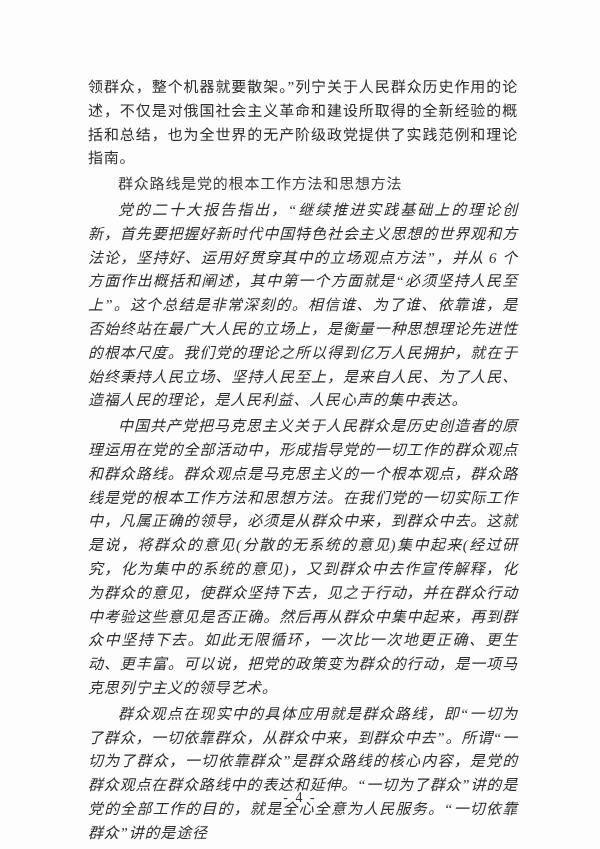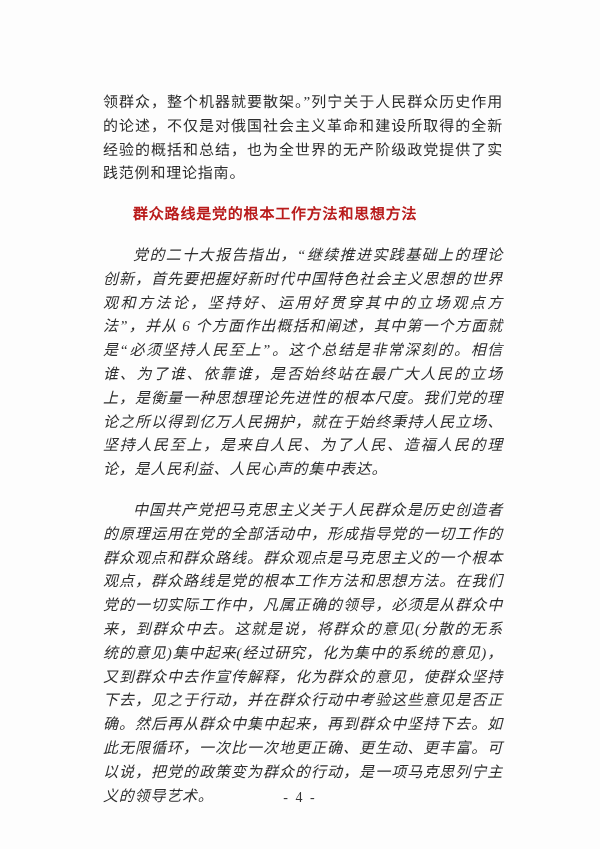--- a/index.html
+++ b/index.html
@@ -22,34 +22,34 @@
     top: 74px;
     left: 86px;
     width: 434px;
     font-size: 15px;
     line-height: 23.8px;
     letter-spacing: 0.8px;
     text-align: justify;
     text-justify: inter-ideograph;
   }
   .content p {
-    margin: 17px;
+    margin: 2px;
     padding: 0;
   }
   .para {
     text-indent: 2em;
     font-style: italic;
   }
   .cont {
     text-indent: 0;
   }
   .heading {
     text-indent: 2em;
-    font-weight: bold;
-    color: #b91c1c;
+    font-weight: normal;
+    color: #404040;
   }
   .footer {
     position: absolute;
     left: 0;
     bottom: 43px;
     width: 100%;
     text-align: center;
     font-size: 14px;
     letter-spacing: 2px;
     color: #333333;
@@ -57,15 +57,16 @@
 </style>
 </head>
 <body>
 
 <div class="page">
   <div class="content">
     <p class="cont">领群众，整个机器就要散架。”列宁关于人民群众历史作用的论述，不仅是对俄国社会主义革命和建设所取得的全新经验的概括和总结，也为全世界的无产阶级政党提供了实践范例和理论指南。</p>
     <p class="heading">群众路线是党的根本工作方法和思想方法</p>
     <p class="para">党的二十大报告指出，“继续推进实践基础上的理论创新，首先要把握好新时代中国特色社会主义思想的世界观和方法论，坚持好、运用好贯穿其中的立场观点方法”，并从 6 个方面作出概括和阐述，其中第一个方面就是“必须坚持人民至上”。这个总结是非常深刻的。相信谁、为了谁、依靠谁，是否始终站在最广大人民的立场上，是衡量一种思想理论先进性的根本尺度。我们党的理论之所以得到亿万人民拥护，就在于始终秉持人民立场、坚持人民至上，是来自人民、为了人民、造福人民的理论，是人民利益、人民心声的集中表达。</p>
     <p class="para">中国共产党把马克思主义关于人民群众是历史创造者的原理运用在党的全部活动中，形成指导党的一切工作的群众观点和群众路线。群众观点是马克思主义的一个根本观点，群众路线是党的根本工作方法和思想方法。在我们党的一切实际工作中，凡属正确的领导，必须是从群众中来，到群众中去。这就是说，将群众的意见(分散的无系统的意见)集中起来(经过研究，化为集中的系统的意见)，又到群众中去作宣传解释，化为群众的意见，使群众坚持下去，见之于行动，并在群众行动中考验这些意见是否正确。然后再从群众中集中起来，再到群众中坚持下去。如此无限循环，一次比一次地更正确、更生动、更丰富。可以说，把党的政策变为群众的行动，是一项马克思列宁主义的领导艺术。</p>
+    <p class="para">群众观点在现实中的具体应用就是群众路线，即“一切为了群众，一切依靠群众，从群众中来，到群众中去”。所谓“一切为了群众，一切依靠群众”是群众路线的核心内容，是党的群众观点在群众路线中的表达和延伸。“一切为了群众”讲的是党的全部工作的目的，就是全心全意为人民服务。“一切依靠群众”讲的是途径</p>
   </div>
   <div class="footer">- 4 -</div>
 </div>
 
 </body></html>

